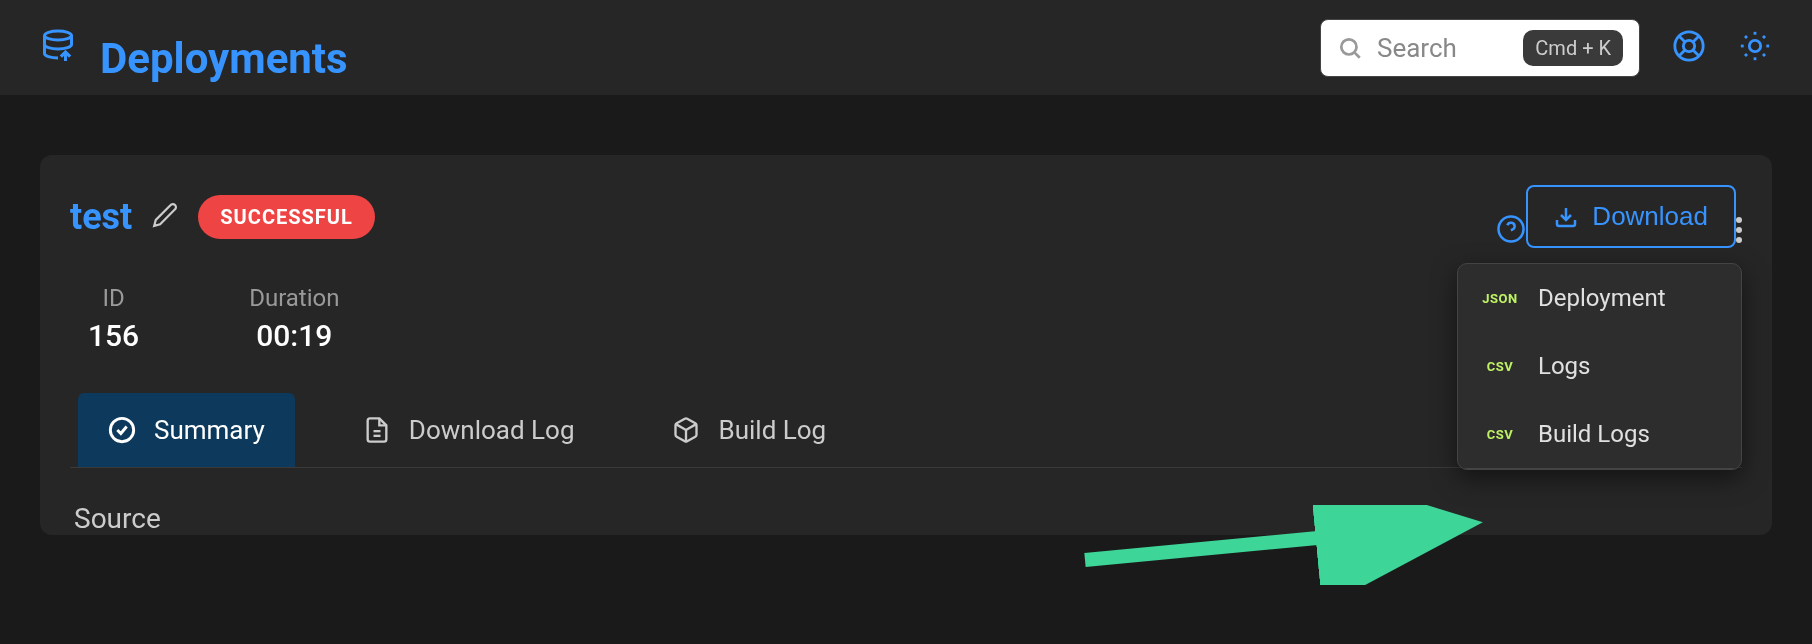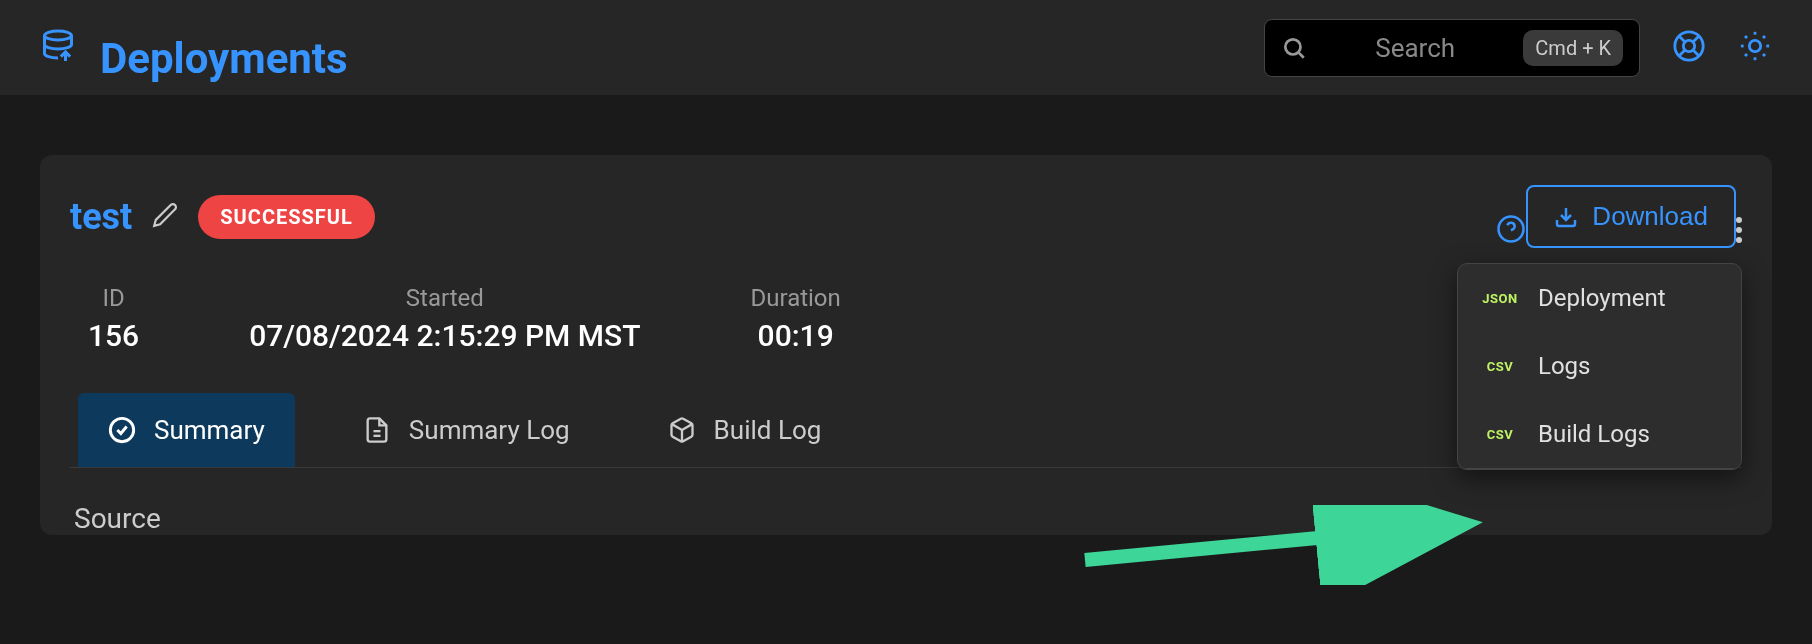--- a/index.html
+++ b/index.html
@@ -39,27 +39,26 @@
       margin-top: 21px;
     }
     .header-right {
       display: flex;
       align-items: center;
       gap: 32px;
     }
     .search-box {
       display: flex;
       align-items: center;
-      background: #000000;
+      background: #ffffff;
       border: 1px solid #444;
       border-radius: 8px;
       padding: 10px 16px;
       gap: 14px;
-      width: 376px;
-      text-align: center;
+      width: 320px;
     }
     .search-box svg {
       width: 26px;
       height: 26px;
       stroke: #999;
     }
     .search-placeholder {
       color: #888;
       font-size: 26px;
       flex: 1;
@@ -319,45 +318,41 @@
         </span>
       </div>
     </div>
 
     <div class="meta-row">
       <div class="meta-item">
         <span class="meta-label">ID</span>
         <span class="meta-value">156</span>
       </div>
       <div class="meta-item">
-        <span class="meta-label">Started</span>
-        <span class="meta-value">07/08/2024 2:15:29 PM MST</span>
-      </div>
-      <div class="meta-item">
         <span class="meta-label">Duration</span>
         <span class="meta-value">00:19</span>
       </div>
     </div>
 
     <div class="tabs">
       <div class="tab active">
         <svg viewBox="0 0 24 24" fill="none" stroke="#fff" stroke-width="2.5">
           <circle cx="12" cy="12" r="10"></circle>
           <polyline points="8 12 11 15 16 9"></polyline>
         </svg>
         <span>Summary</span>
       </div>
       <div class="tab">
         <svg viewBox="0 0 24 24" fill="none" stroke="#ccc" stroke-width="2">
           <path d="M14 2H6a2 2 0 0 0-2 2v16a2 2 0 0 0 2 2h12a2 2 0 0 0 2-2V8z"></path>
           <polyline points="14 2 14 8 20 8"></polyline>
           <line x1="9" y1="13" x2="15" y2="13"></line>
           <line x1="9" y1="17" x2="15" y2="17"></line>
         </svg>
-        <span>Summary Log</span>
+        <span>Download Log</span>
       </div>
       <div class="tab">
         <svg viewBox="0 0 24 24" fill="none" stroke="#ccc" stroke-width="2">
           <path d="M21 16V8a2 2 0 0 0-1-1.73l-7-4a2 2 0 0 0-2 0l-7 4A2 2 0 0 0 3 8v8a2 2 0 0 0 1 1.73l7 4a2 2 0 0 0 2 0l7-4A2 2 0 0 0 21 16z"></path>
           <polyline points="3.27 6.96 12 12.01 20.73 6.96"></polyline>
           <line x1="12" y1="22.08" x2="12" y2="12"></line>
         </svg>
         <span>Build Log</span>
       </div>
     </div>

